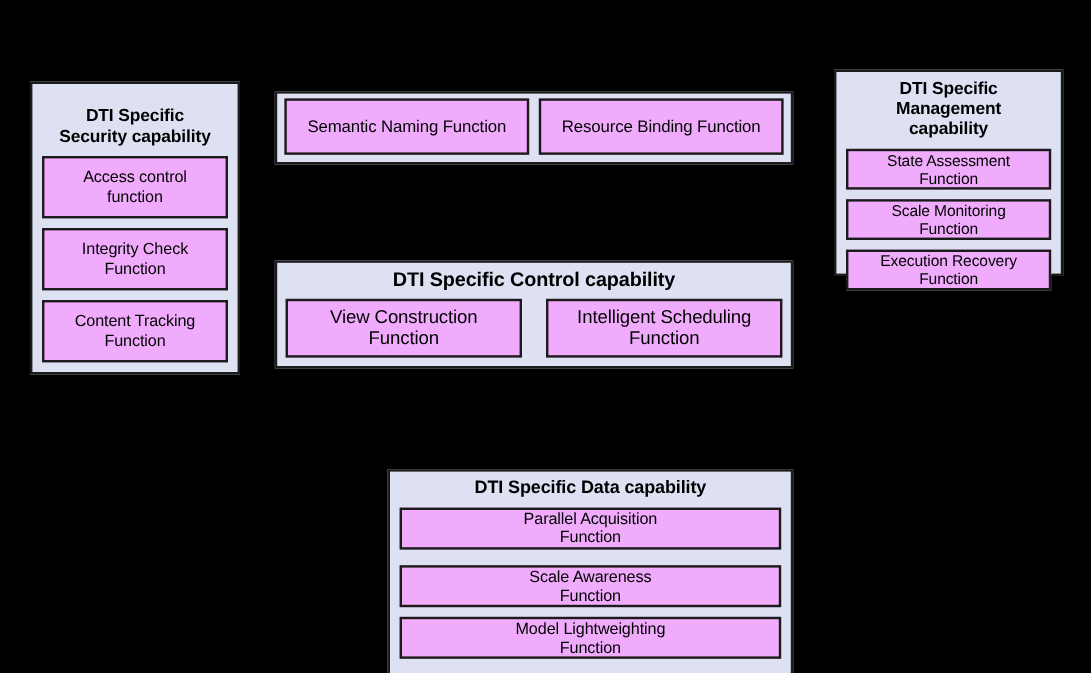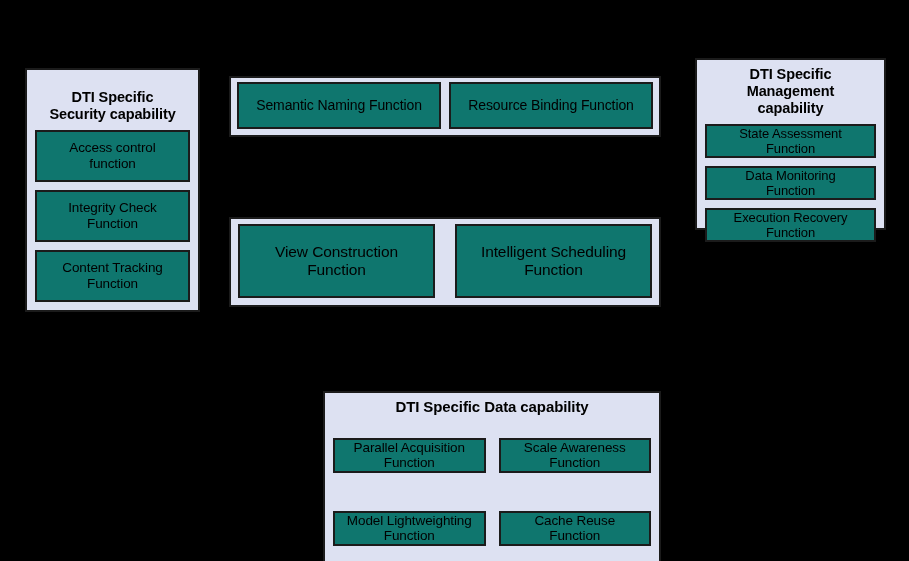--- a/index.html
+++ b/index.html
@@ -38,21 +38,21 @@
   }
 
   
   .fn-area {
     flex: 1 1 auto;
     display: flex;
     box-sizing: border-box;
   }
   .fn {
     box-sizing: border-box;
-    background: #0f766e;
+    background: #f0abfc;
     border: 2px solid #1b1b1b;
     color: #000000;
     display: flex;
     align-items: center;
     justify-content: center;
     text-align: center;
     line-height: 1.16;
     letter-spacing: -0.1px;
   }
 
@@ -106,23 +106,22 @@
     padding: 5px 8px 8px 8px;
   }
   #panel-data .panel-title { font-size: 15px; padding-bottom: 7px; }
   #panel-data .fn-area {
     flex-direction: column;
     gap: 8px;
   }
   #panel-data .fn-row {
     flex: 1 1 0;
     display: flex;
-    flex-direction: row;
+    flex-direction: column;
     gap: 13px;
-    align-items: center;
   }
   #panel-data .fn { flex: 1 1 0; font-size: 13.5px; }
 </style>
 </head>
 <body>
 
 <div class="panel" id="panel-security">
   <div class="panel-title">
     <span>DTI Specific</span><br>
     <span>Security capability</span>
@@ -150,20 +149,21 @@
 </div>
 
 <div class="panel" id="panel-naming">
   <div class="fn-area">
     <div class="fn">Semantic Naming Function</div>
     <div class="fn">Resource Binding Function</div>
   </div>
 </div>
 
 <div class="panel" id="panel-control">
+  <div class="panel-title">DTI Specific Control capability</div>
   <div class="fn-area">
     <div class="fn">
       <span>
         <span>View Construction</span><br>
         <span>Function</span>
       </span>
     </div>
     <div class="fn">
       <span>
         <span>Intelligent Scheduling</span><br>
@@ -180,21 +180,21 @@
   </div>
   <div class="fn-area">
     <div class="fn">
       <span>
         <span>State Assessment</span><br>
         <span>Function</span>
       </span>
     </div>
     <div class="fn">
       <span>
-        <span>Data Monitoring</span><br>
+        <span>Scale Monitoring</span><br>
         <span>Function</span>
       </span>
     </div>
     <div class="fn">
       <span>
         <span>Execution Recovery</span><br>
         <span>Function</span>
       </span>
     </div>
   </div>

